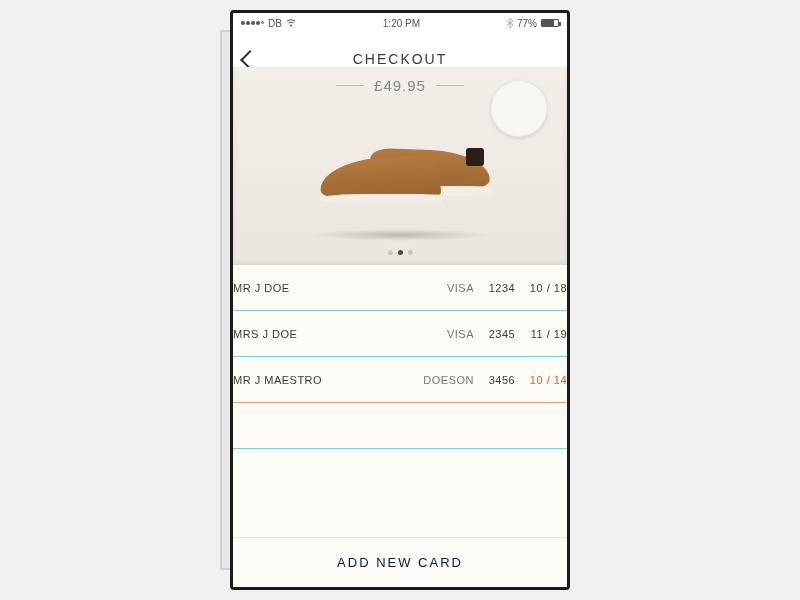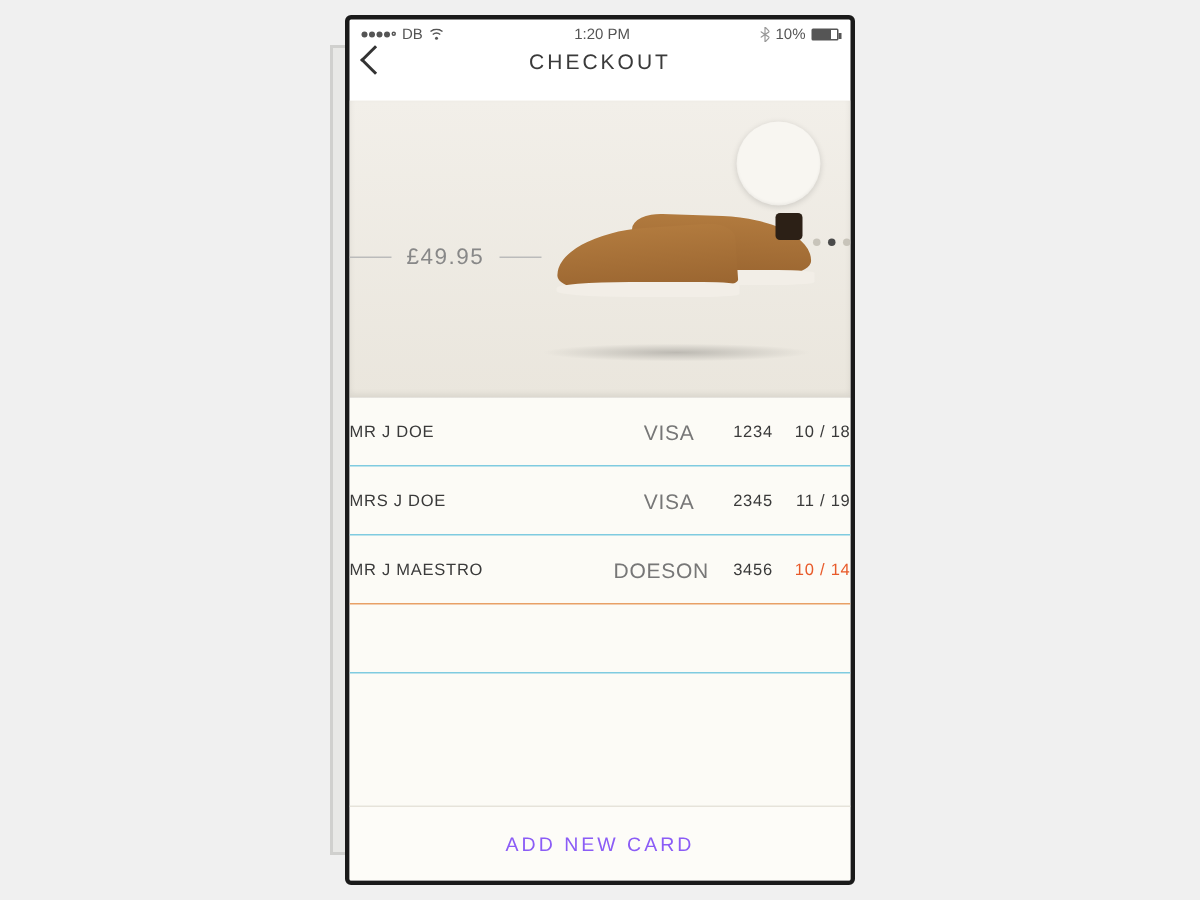--- a/index.html
+++ b/index.html
@@ -41,21 +41,21 @@
   .battery {
     width: 18px; height: 8px; border: 1px solid #555; border-radius: 1px; position: relative;
   }
   .battery::after { content: ''; position: absolute; right: -3px; top: 2px; width: 2px; height: 4px; background: #555; }
   .battery-fill { background: #555; height: 100%; width: 77%; }
 
   
   .nav {
     height: 34px;
     display: flex;
-    align-items: flex-start;
+    align-items: flex-end;
     justify-content: center;
     position: relative;
   }
   .back {
     position: absolute;
     left: 10px;
     width: 14px; height: 14px;
     border-left: 2px solid #333;
     border-bottom: 2px solid #333;
     transform: rotate(45deg);
@@ -67,21 +67,21 @@
     color: #3a3a3a;
     font-weight: 400;
   }
 
   
   .product {
     height: 198px;
     background: linear-gradient(#f2efe9, #eae6dd);
     position: relative;
     display: flex;
-    flex-direction: row;
+    flex-direction: column;
     align-items: center;
     box-shadow: inset 0 -2px 4px rgba(0,0,0,0.08);
   }
   .price-row {
     margin-top: 10px;
     display: flex;
     align-items: center;
     gap: 10px;
     color: #888;
     font-size: 15px;
@@ -149,35 +149,35 @@
     display: flex;
     align-items: center;
     padding: 0 0;
     border-bottom: 1px solid #7fcbe0;
     font-size: 11px;
     letter-spacing: 0.5px;
     color: #3a3a3a;
     cursor: pointer;
   }
   .card-row .name { flex: 1; font-weight: 500; }
-  .card-row .brand { font-size: 14px; color: #777; width: 54px; text-align: right; margin-right: 18px; }
+  .card-row .brand { font-size: 11px; color: #777; width: 54px; text-align: right; margin-right: 7px; }
   .card-row .num { width: 42px; text-align: center; }
   .card-row .exp { width: 44px; text-align: right; }
   .card-row .exp.expired { color: #e85a2a; }
   .card-row.warn { border-bottom-color: #e8a066; }
   .empty-row { height: 46px; border-bottom: 1px solid #7fcbe0; }
 
   .add-card {
     height: 50px;
     display: flex;
     align-items: center;
     justify-content: center;
     font-size: 13px;
     letter-spacing: 2px;
-    color: #8b5cf6;
+    color: #0f172a;
     cursor: pointer;
     border-top: 1px solid #e6e3da;
     background: #fdfcf8;
   }
 </style>
 </head>
 <body>
 
 <div class="phone">
 
@@ -194,21 +194,21 @@
       <svg width="10" height="8" viewBox="0 0 10 8">
           <path d="M5 7 L5 7 M1 2 Q5 -1 9 2 M2.5 4 Q5 2 7.5 4" stroke="#555" fill="none" stroke-width="1"></path>
           <circle cx="5" cy="6.5" r="1" fill="#555"></circle>
         </svg>
     </div>
     <span>1:20 PM</span>
     <div class="status-right">
       <svg width="6" height="10" viewBox="0 0 6 10">
           <path d="M3 0 L3 10 L6 7 L0 3 M3 0 L6 3 L0 7" stroke="#999" fill="none" stroke-width="0.8"></path>
         </svg>
-      <span>10%</span>
+      <span>77%</span>
       <div class="battery">
           <div class="battery-fill"></div>
         </div>
     </div>
   </div>
 
   <div class="nav">
     <div class="back"></div>
     <div class="title">CHECKOUT</div>
   </div>

